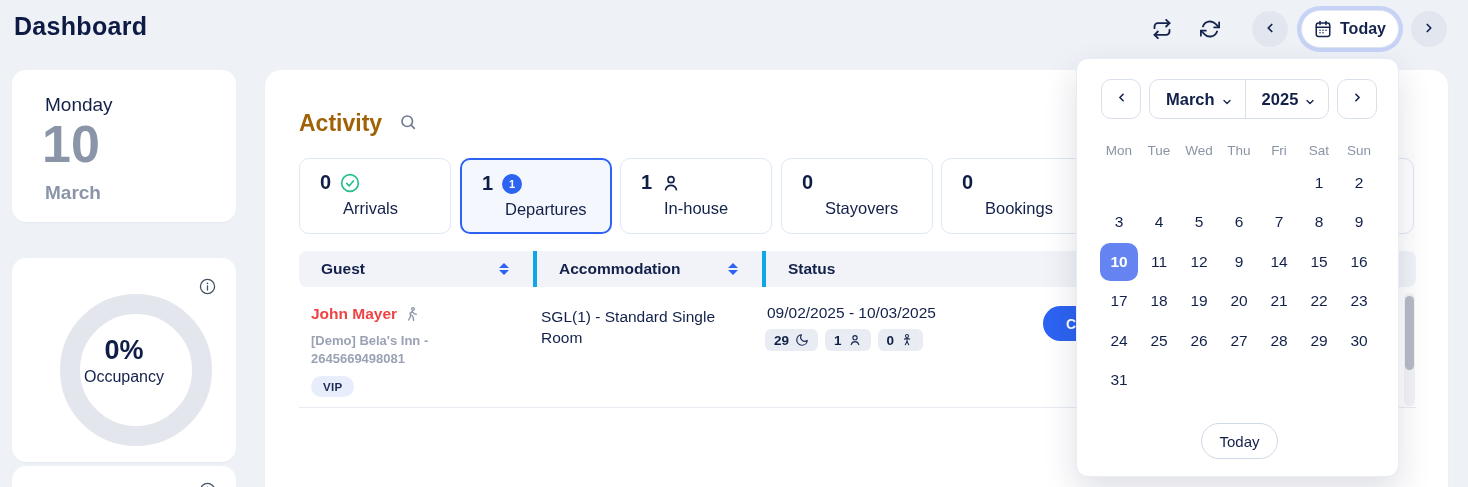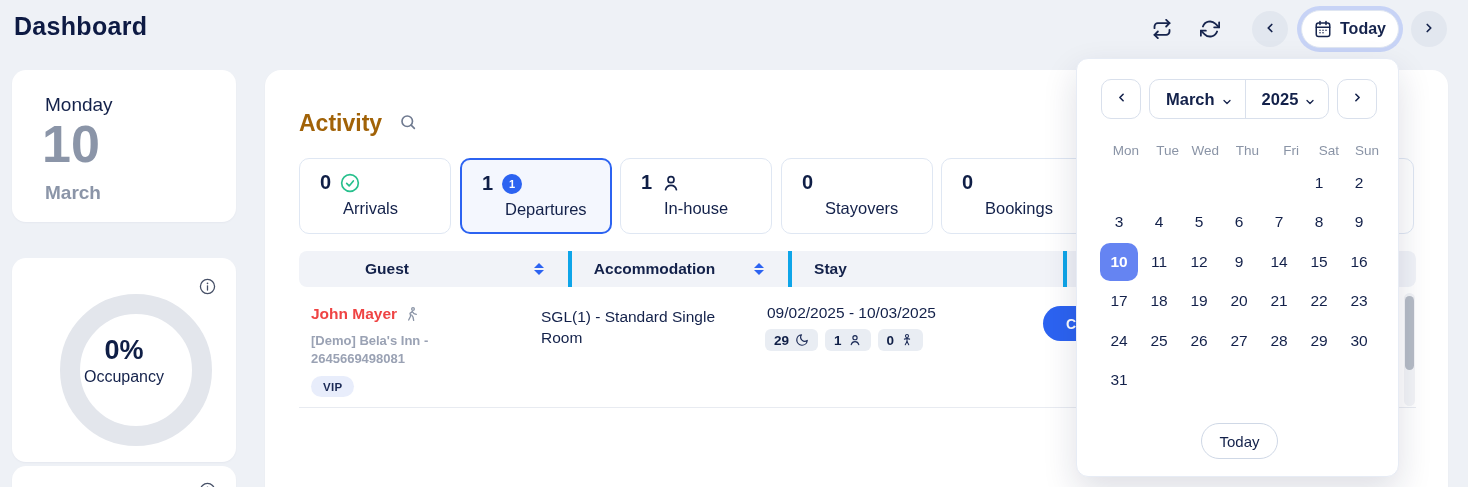--- a/index.html
+++ b/index.html
@@ -38,21 +38,21 @@
   .act-count { font-size:20px; font-weight:800; color:#0f1e46; }
   .act-label { position:absolute; left:20px; top:40px; font-size:16.5px; color:#13214a;margin-left:23px; }
   .act-card.selected .act-label { font-weight:400; }
   .badge-circle { width:20px; height:20px; border-radius:50%; background:#2c63f1; color:#fff; font-size:11px; font-weight:700; display:flex; align-items:center; justify-content:center; }
   .act-icon { width:20px; height:20px; }
 
   
   .thead { position:absolute; left:34px; top:181px; width:1117px; height:36px; background:#f1f3f8; border-radius:8px; display:flex; align-items:center; font-size:15.5px; font-weight:700; color:#13214a; }
   .th { position:relative; height:100%; display:flex; align-items:center; padding-left:22px; }
   .th + .th { border-left:4px solid #0ea5e9; }
-  .th-guest { width:234px;margin-left:44px; } .th-acc { width:229px; } .th-stay { width:286px; } .th-status { width:368px; }
+  .th-guest { width:234px; } .th-acc { width:229px; } .th-stay { width:286px; } .th-status { width:368px; }
   .sort-icon { position:absolute; right:24px; display:flex; flex-direction:column; gap:2px; cursor:pointer; }
   .sort-icon i { display:block; width:0; height:0; border-left:5px solid transparent; border-right:5px solid transparent; }
   .sort-up { border-bottom:5px solid #2c63f1; }
   .sort-down { border-top:5px solid #2c63f1; }
 
   .row-guest-name { position:absolute; left:46px; top:235px; font-size:15.5px; font-weight:800; color:#ef4444; }
   .walk-icon { position:absolute; left:139px; top:236px; width:16px; height:16px; color:#8a94a6; }
   .row-property { position:absolute; left:46px; top:262px; font-size:13px; color:#9aa2b4; line-height:18px; width:150px;font-weight:bold; }
   .vip-pill { position:absolute; left:46px; top:306px; height:21px; padding:0 12px; background:#e8edfb; border-radius:11px; display:flex; align-items:center; font-size:11.5px; font-weight:800; color:#1b2a56; letter-spacing:.3px; }
   .row-acc { position:absolute; left:276px; top:236px; width:196px; font-size:15.5px; color:#13214a; line-height:21px; }
@@ -68,21 +68,21 @@
 
   
   .cal-pop { position:absolute; left:1076px; top:58px; width:323px; height:419px; background:#fff; border:1px solid #e7ecf5; border-radius:12px; box-shadow:0 14px 34px rgba(20,30,70,.14); }
   .cal-nav-btn { position:absolute; top:20px; width:40px; height:40px; border-radius:10px; border:1px solid #d9e0ec; background:#fff; color:#16244d; display:flex; align-items:center; justify-content:center; cursor:pointer; }
   .cal-select-group { position:absolute; left:72px; top:20px; width:180px; height:40px; border:1px solid #d9e0ec; border-radius:10px; display:flex; }
   .cal-select { display:flex; align-items:center; justify-content:space-between; padding:0 12px 0 16px; font-size:16.5px; font-weight:600; color:#13214a; cursor:pointer; }
   .cal-select.month { width:108px; border-right:1px solid #d9e0ec; }
   .cal-select.year { flex:1; }
   .caret { width:12px; height:12px; color:#16244d; margin-left:6px; }
   .cal-weekdays { position:absolute; left:22px; top:84px; width:280px; display:grid; grid-template-columns:repeat(7,40px); }
-  .cal-weekdays span { text-align:right; font-size:13.5px; color:#8a94a6; }
+  .cal-weekdays span { text-align:center; font-size:13.5px; color:#8a94a6; }
   .cal-grid { position:absolute; left:22px; top:104px; width:280px; display:grid; grid-template-columns:repeat(7,40px); grid-auto-rows:39.5px; }
   .cal-cell { display:flex; align-items:center; justify-content:center; font-size:15.5px; color:#13214a; cursor:pointer; }
   .cal-cell.empty { cursor:default; }
   .cal-cell.selected span { width:38px; height:38px; background:#6584f2; color:#fff; font-weight:700; border-radius:10px; display:flex; align-items:center; justify-content:center; }
   .cal-today-btn { position:absolute; left:124px; top:364px; width:77px; height:36px; border-radius:18px; border:1px solid #cfd8e6; background:#fff; font-size:15px; color:#13214a; font-family:inherit; cursor:pointer; }
 </style>
 </head>
 <body>
 
 <div class="stage">
@@ -228,23 +228,20 @@
             <i class="sort-up"></i>
             <i class="sort-down"></i>
           </span>
       </div>
       <div class="th th-acc">
         <span>Accommodation</span>
         <span class="sort-icon">
             <i class="sort-up"></i>
             <i class="sort-down"></i>
           </span>
-      </div>
-      <div class="th th-stay">
-        <span>Stay</span>
       </div>
       <div class="th th-status">
         <span>Status</span>
       </div>
     </div>
 
     <div>
       <div class="row-guest-name">John Mayer</div>
       <span class="walk-icon">
         <svg viewBox="0 0 24 24" fill="none" stroke="currentColor" stroke-width="2" stroke-linecap="round" stroke-linejoin="round">

